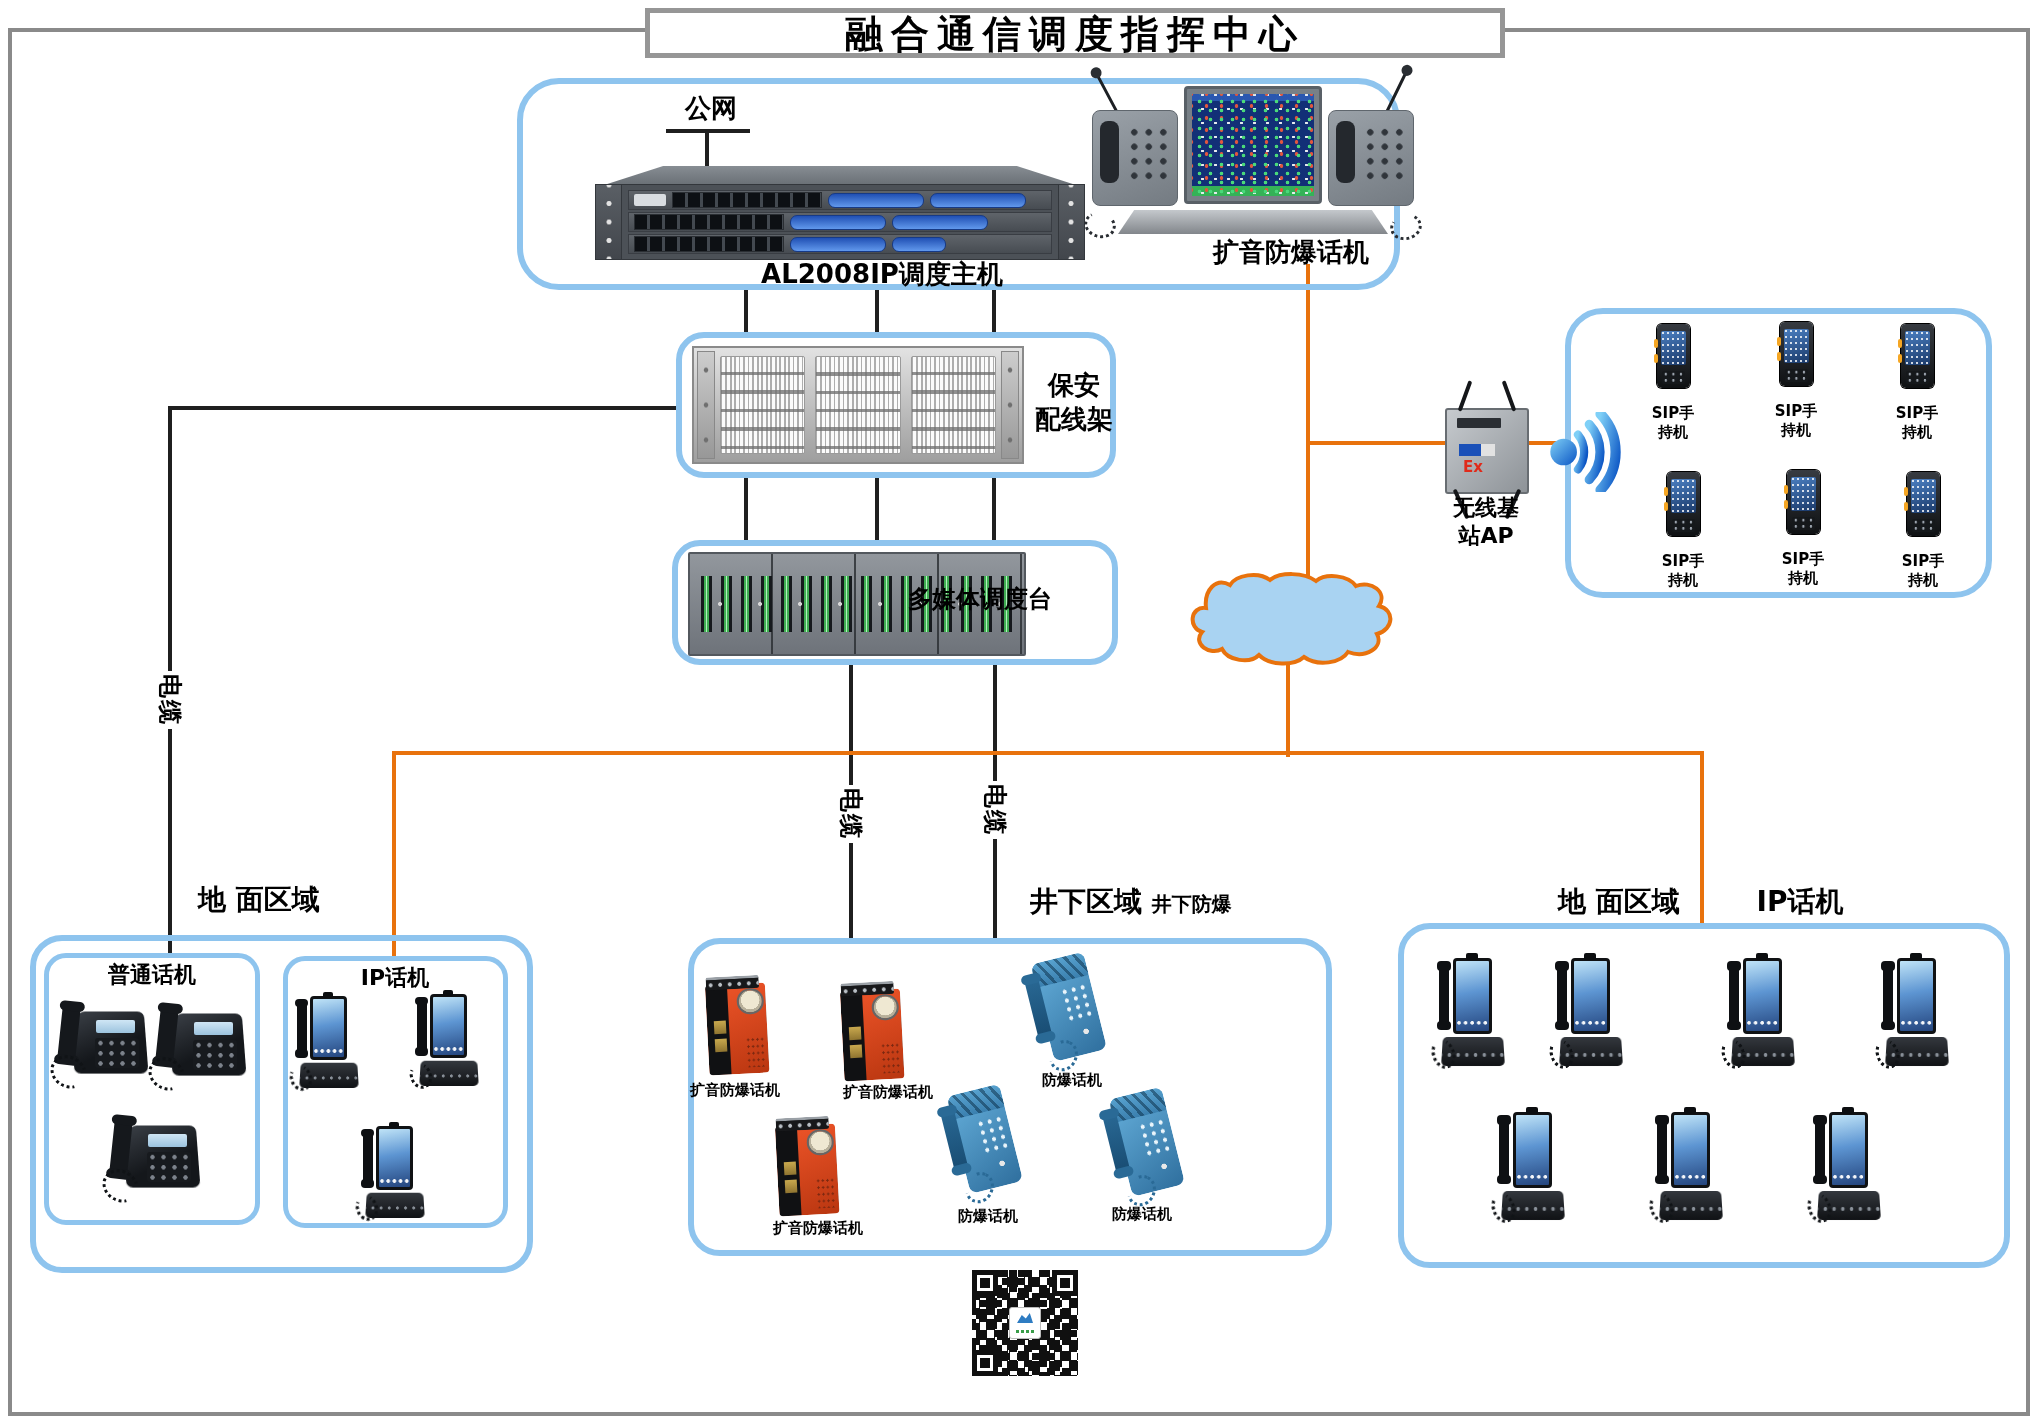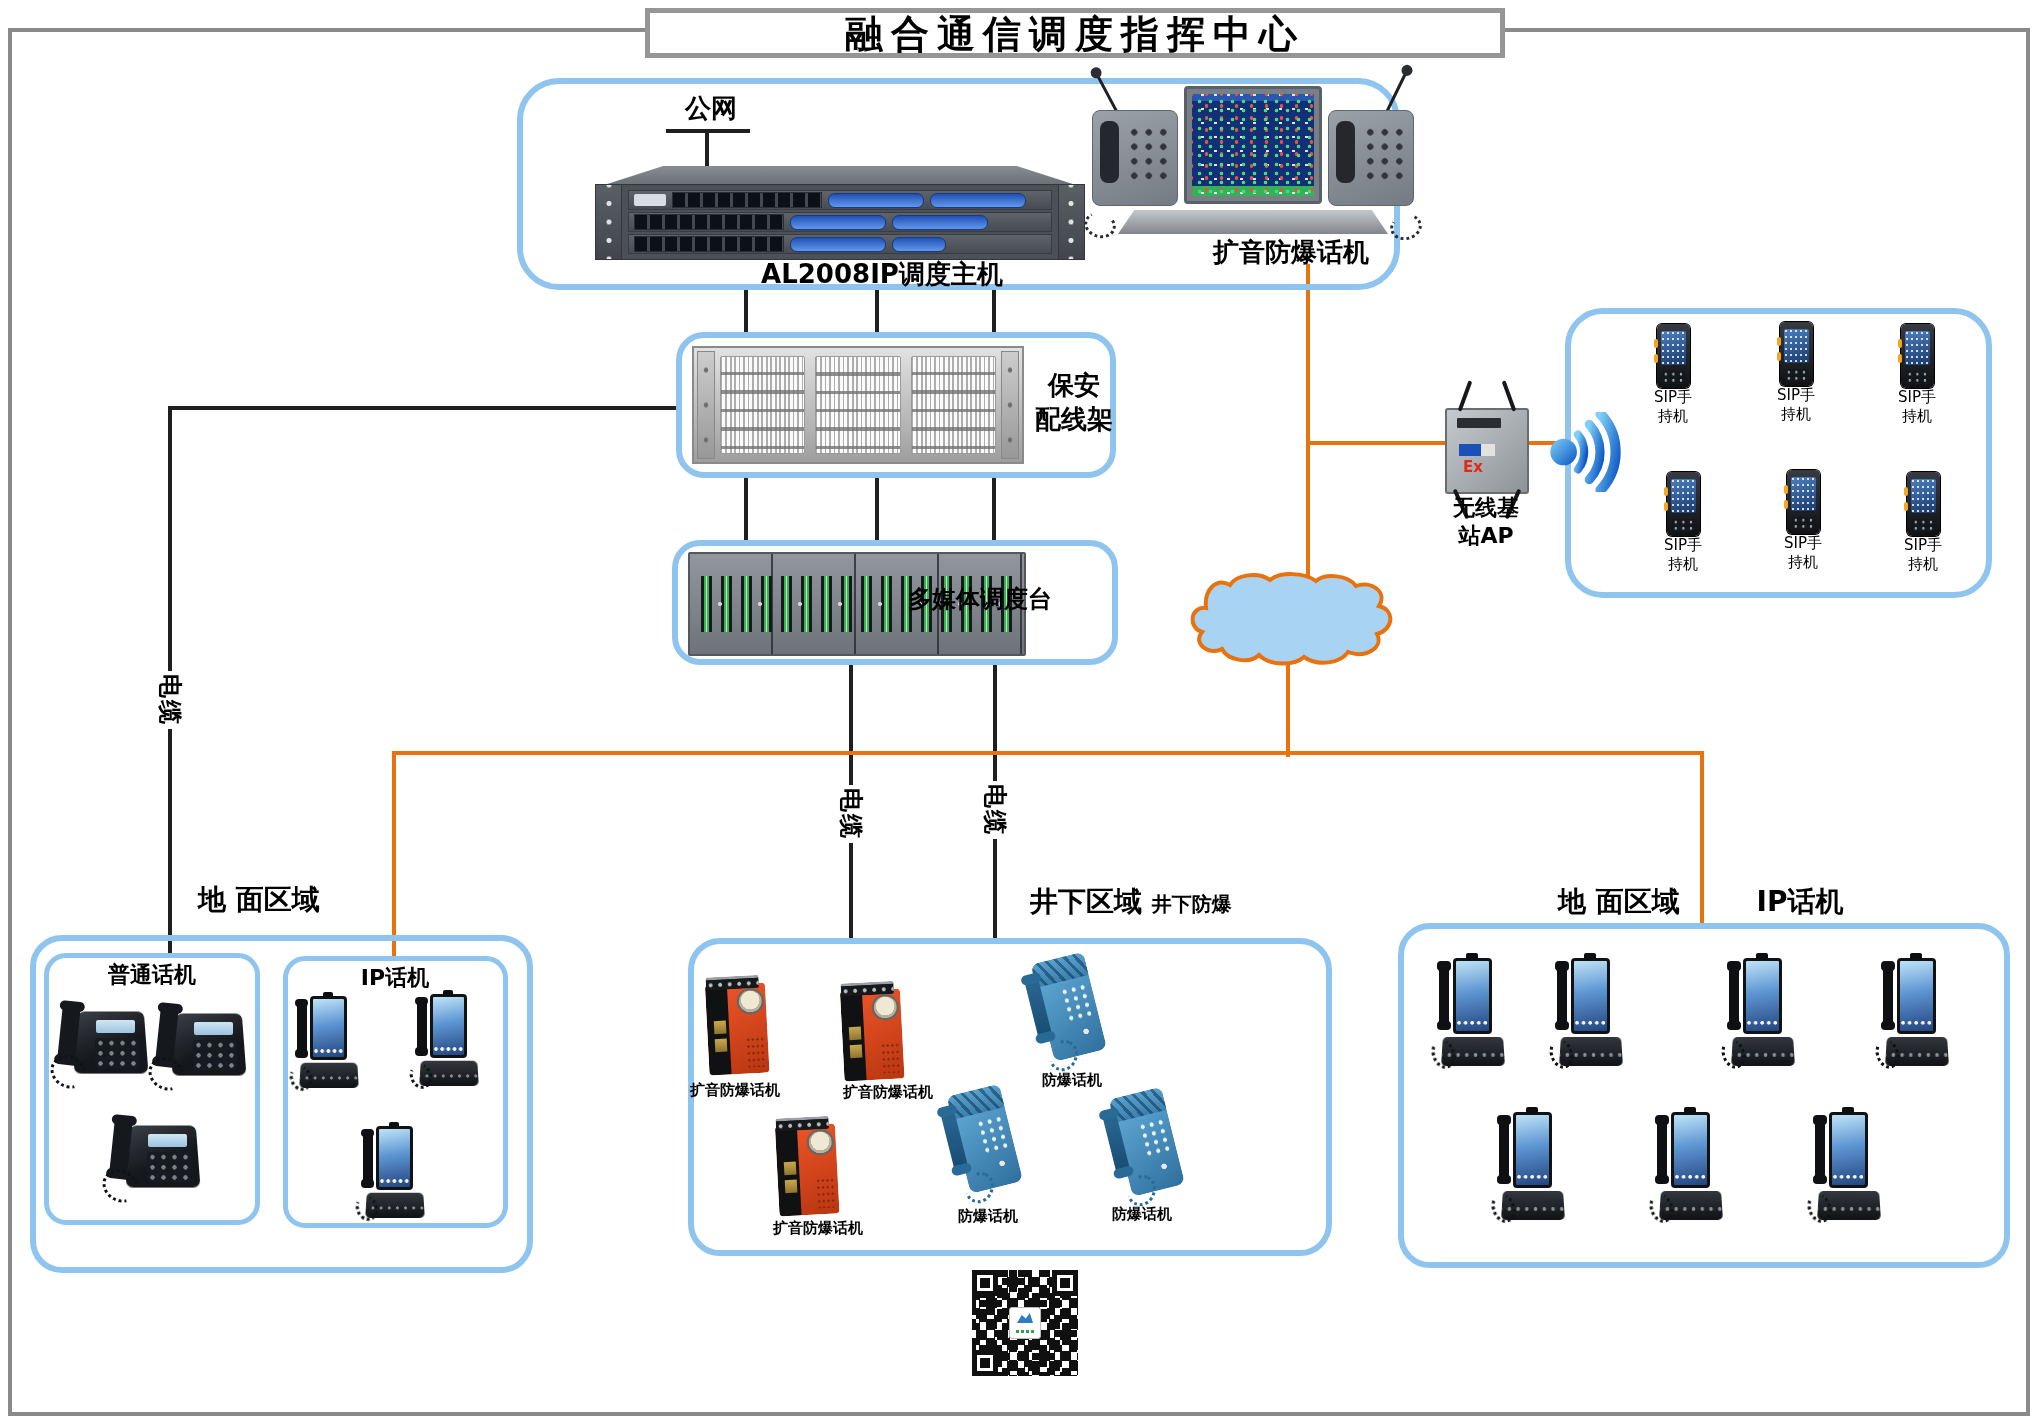--- a/index.html
+++ b/index.html
@@ -90,21 +90,21 @@
       box-shadow:0 0 0 1px #000}
   .siphandset::before{content:"";position:absolute;left:-3px;top:15px;width:4px;height:9px;background:#f5a623;border-radius:2px;
       box-shadow:0 15px 0 #f5a623}
   .siphandset::after{content:"";position:absolute;left:5px;right:5px;bottom:4px;height:13px;border-radius:2px;
       background:radial-gradient(circle,#9aa2ac 24%,transparent 30%) 0 0/33% 48%,#15181b}
   .siphandset .scr{position:absolute;left:4px;right:4px;top:7px;height:34px;border-radius:2px;
       background:radial-gradient(circle at 2px 2px,rgba(255,255,255,.8) 1px,transparent 1.5px) 0 0/5px 6px,
                  linear-gradient(165deg,#4a7ec0,#1b3a6a)}
   .sipunit{position:absolute;width:90px;display:flex;flex-direction:column;align-items:center}
   .sipunit .siphandset{position:relative}
-  .sipunit .slbl{margin-top:0;font-size:15px;font-weight:400;text-align:center;line-height:19px}
+  .sipunit .slbl{margin-top:16px;font-size:15px;font-weight:700;text-align:center;line-height:19px}
   
   .deskphone{position:absolute;width:92px;height:86px}
   .deskphone::before{content:"";position:absolute;left:22%;top:12%;width:76%;height:76%;
       background:linear-gradient(155deg,#3a3f46,#14171b 60%);border-radius:7px;transform:perspective(150px) rotateX(18deg)}
   .deskphone::after{content:"";position:absolute;left:44%;top:25%;width:42%;height:16%;
       background:linear-gradient(#cfe6f5,#9cc3de);border-radius:2px}
   .deskphone .hs{position:absolute;left:4%;top:5%;width:20%;height:72%;background:#15181c;border-radius:9px;transform:rotate(6deg)}
   .deskphone .hs::before{content:"";position:absolute;left:-18%;top:-2%;width:136%;height:16%;background:#15181c;border-radius:5px}
   .deskphone .hs::after{content:"";position:absolute;left:-18%;bottom:-2%;width:136%;height:16%;background:#15181c;border-radius:5px}
   .deskphone .kp{position:absolute;left:42%;top:47%;width:48%;height:34%;border-radius:3px;

